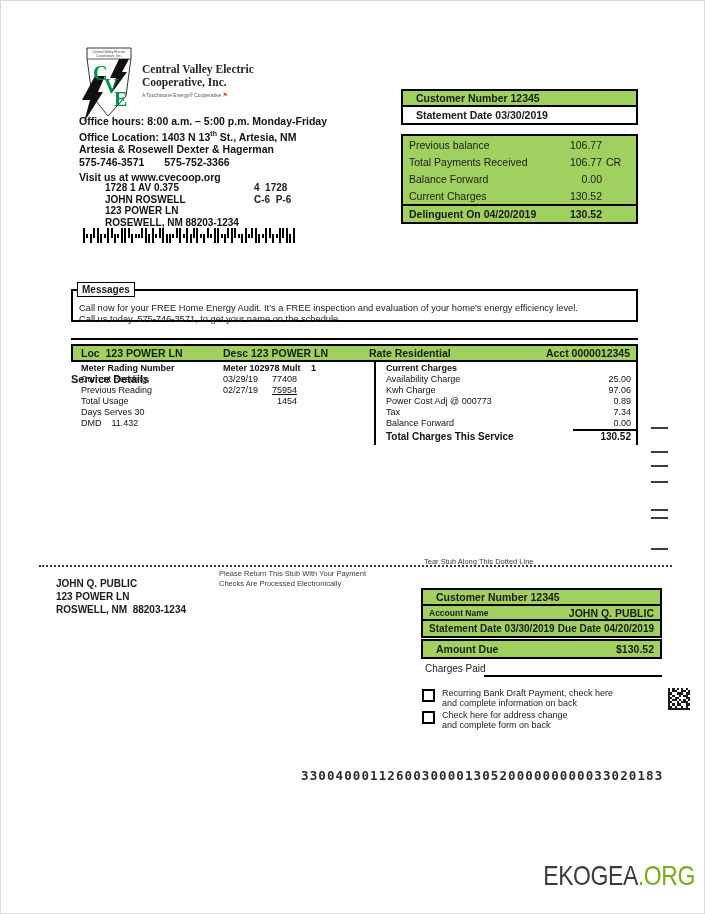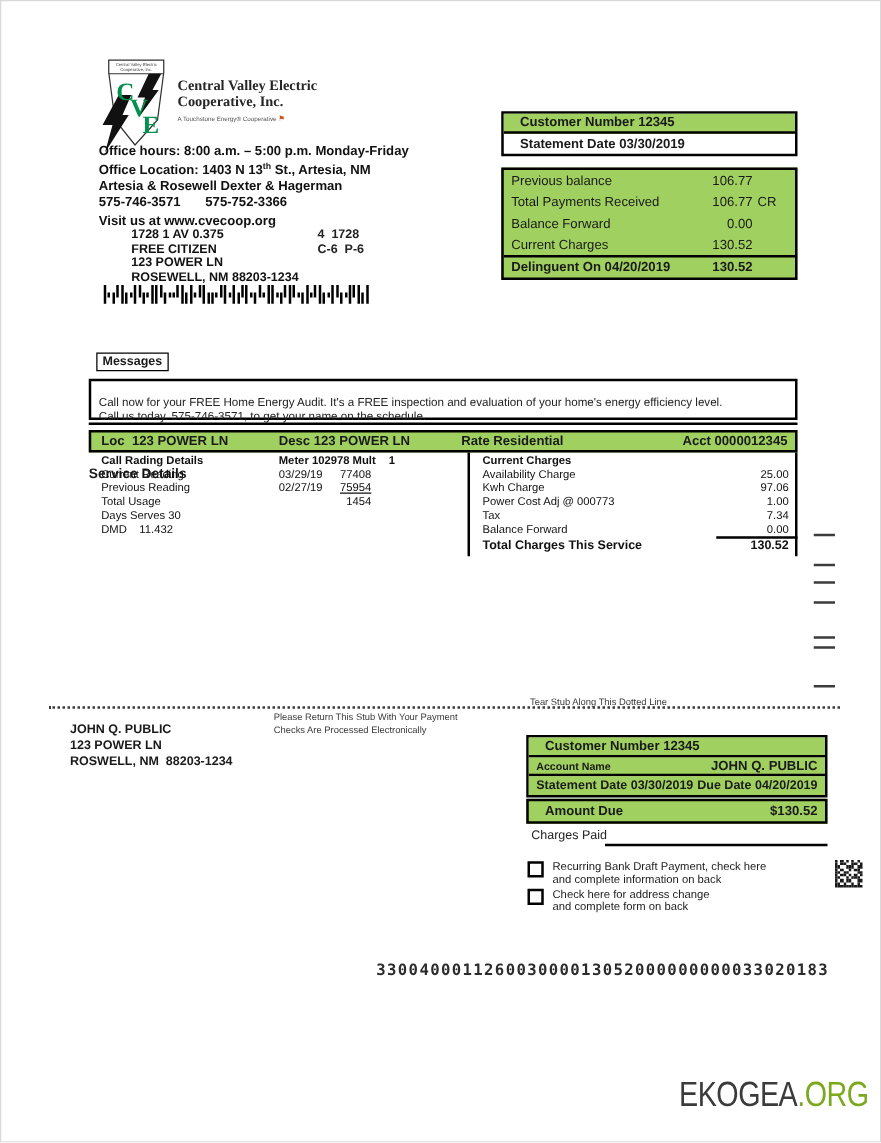--- a/index.html
+++ b/index.html
@@ -118,21 +118,21 @@
       <span>575-746-3571</span>
       <span style="display:inline-block;width:14px;"></span>
       <span>575-752-3366</span>
     </div>
   </div>
 
   <div class="abs hdr-bold" style="left:78px;top:170px;">Visit us at www.cvecoop.org</div>
 
   <div class="abs addr" style="left:78px;top:181px;margin-left:26px;">
     <div>1728 1 AV 0.375</div>
-    <div>FREE CITIZEN</div>
+    <div>JOHN ROSWELL</div>
     <div>123 POWER LN</div>
     <div>ROSEWELL, NM 88203-1234</div>
   </div>
   <div class="abs addr-right" style="left:253px;top:181px;text-align:left;">
     <div>4&nbsp; 1728</div>
     <div>C-6&nbsp; P-6</div>
   </div>
 
   <div class="abs imb" style="left:82px;top:227px;" id="imb">
       <i class="F"></i>
@@ -229,42 +229,42 @@
       <span class="val">130.52</span>
       <span class="suf"></span>
     </div>
     <div class="bs-row bs-delq">
       <span class="lab">Delinguent On 04/20/2019</span>
       <span class="val">130.52</span>
       <span class="suf"></span>
     </div>
   </div>
 
-  <div class="abs msg-box" style="left:70px;top:288px;width:567px;height:33px;margin-top:14px;">
+  <div class="abs msg-box" style="left:70px;top:288px;width:567px;height:33px;">
     <div class="msg-text">
       <div>Call now for your FREE Home Energy Audit. It's a FREE inspection and evaluation of your home's energy efficiency level.</div>
       <div>Call us today. 575-746-3571, to get your name on the schedule.</div>
     </div>
   </div>
   <div class="abs msg-label" style="left:76px;top:281px;">Messages</div>
 
   <div class="abs sec-title" style="left:70px;top:324px;margin-top:48px;">Service Details</div>
   <div class="abs hrule" style="left:70px;top:337px;width:567px;"></div>
 
   <div class="abs svc-head green" style="left:70px;top:343px;width:567px;">
     <span class="c1">Loc&nbsp; 123 POWER LN</span>
     <span class="c2">Desc 123 POWER LN</span>
     <span class="c3">Rate Residential</span>
     <span class="c4">Acct 0000012345</span>
   </div>
 
   <div class="abs svc-body" style="left:0;top:0;">
 
     <div class="mrow b" style="top:362px;">
-      <span class="ml">Call Rading Details</span>
+      <span class="ml">Meter Rading Number</span>
       <span class="md" style="width:88px;">Meter 102978 Mult</span>
       <span>1</span>
     </div>
     <div class="mrow" style="top:373px;">
       <span class="ml">Current Reading</span>
       <span class="md">03/29/19</span>
       <span class="mv">77408</span>
     </div>
     <div class="mrow" style="top:384px;">
       <span class="ml">Previous Reading</span>
@@ -289,21 +289,21 @@
     <div class="crow" style="top:373px;">
       <span class="cl">Availability Charge</span>
       <span class="cv">25.00</span>
     </div>
     <div class="crow" style="top:384px;">
       <span class="cl">Kwh Charge</span>
       <span class="cv">97.06</span>
     </div>
     <div class="crow" style="top:395px;">
       <span class="cl">Power Cost Adj @ 000773</span>
-      <span class="cv">1.00</span>
+      <span class="cv">0.89</span>
     </div>
     <div class="crow" style="top:406px;">
       <span class="cl">Tax</span>
       <span class="cv">7.34</span>
     </div>
     <div class="crow" style="top:417px;">
       <span class="cl">Balance Forward</span>
       <span class="cv">0.00</span>
     </div>
     <div class="abs hrule" style="left:572px;top:428px;width:65px;"></div>

